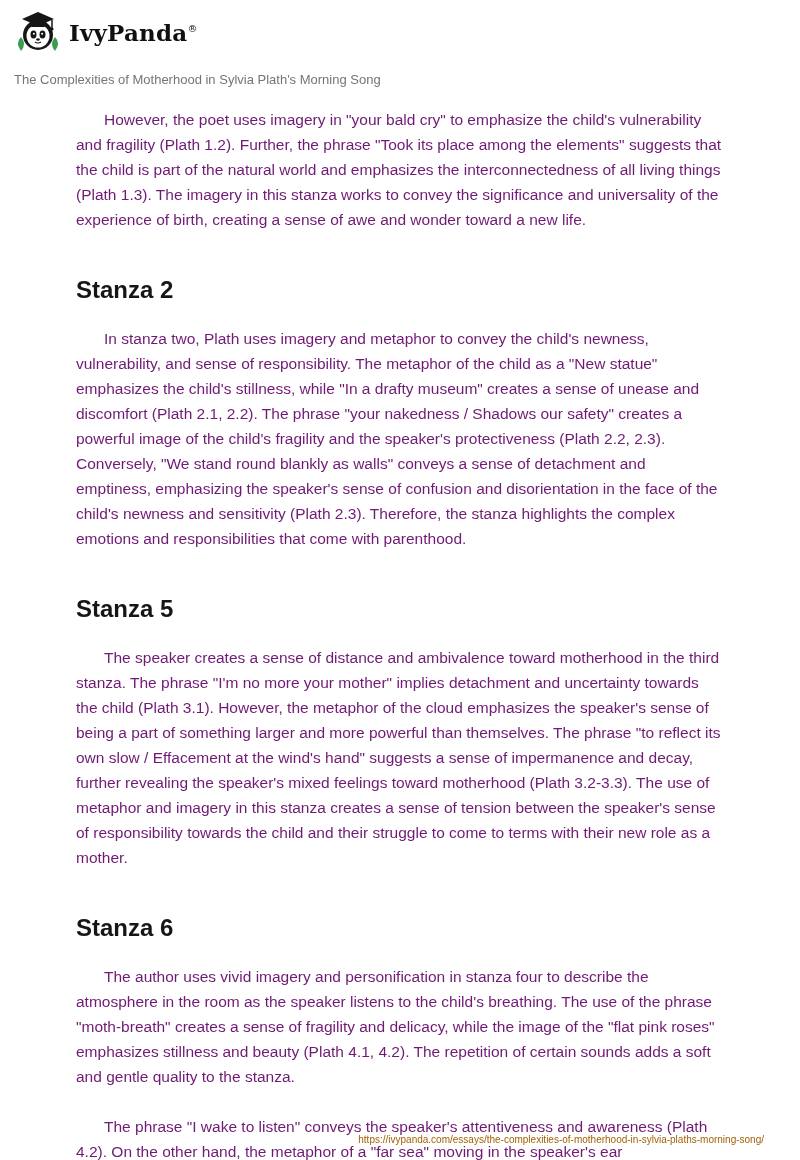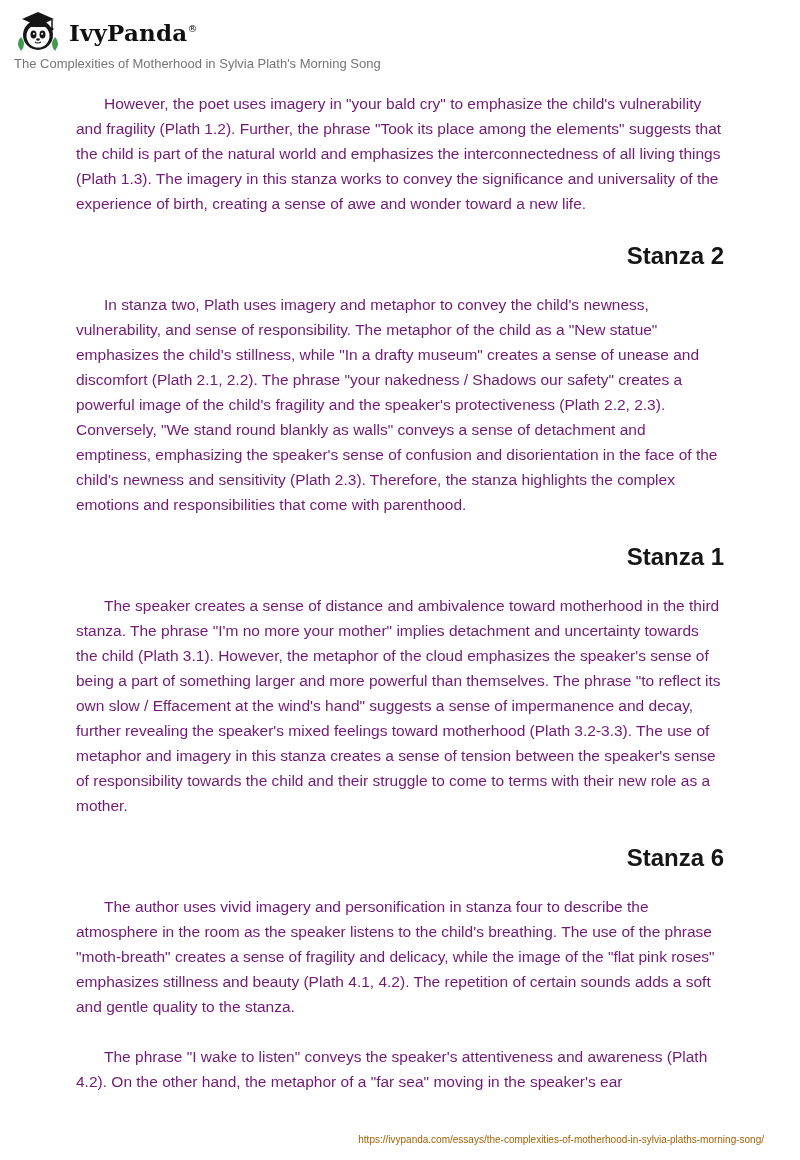--- a/index.html
+++ b/index.html
@@ -26,35 +26,35 @@
     font-family: "DejaVu Serif", serif;
     font-weight: 700;
     font-size: 23px;
     color: #101010;
     letter-spacing: 0.2px;
   }
   .reg { font-size: 10px; vertical-align: super; font-weight: 400; }
   .header-title {
     color: #757575;
     font-size: 13px;
+    margin-top: 16px;
   }
   .content { padding: 0 76px; margin-top: 20px; }
   p.body-para {
     font-size: 15.5px;
     line-height: 25px;
     color: #701a75;
     text-indent: 28px;
     margin-bottom: 25px;
   }
   h2.stanza-heading {
     font-size: 24px;
     font-weight: 700;
     color: #161616;
-    margin: 26px 0 22px 0;
-    text-align: right;
+    margin: 44px 0 22px 0;
   }
   .footer {
     position: absolute;
     bottom: 13px;
     right: 36px;
   }
   .footer a {
     color: #a16207;
     font-size: 10px;
     text-decoration: none;
@@ -89,21 +89,21 @@
     </div>
     <div class="header-title">The Complexities of Motherhood in Sylvia Plath's Morning Song</div>
   </header>
 
   <main class="content">
     <p class="body-para">However, the poet uses imagery in "your bald cry" to emphasize the child's vulnerability and fragility (Plath 1.2). Further, the phrase "Took its place among the elements" suggests that the child is part of the natural world and emphasizes the interconnectedness of all living things (Plath 1.3). The imagery in this stanza works to convey the significance and universality of the experience of birth, creating a sense of awe and wonder toward a new life.</p>
 
     <h2 class="stanza-heading">Stanza 2</h2>
     <p class="body-para">In stanza two, Plath uses imagery and metaphor to convey the child's newness, vulnerability, and sense of responsibility. The metaphor of the child as a "New statue" emphasizes the child's stillness, while "In a drafty museum" creates a sense of unease and discomfort (Plath 2.1, 2.2). The phrase "your nakedness / Shadows our safety" creates a powerful image of the child's fragility and the speaker's protectiveness (Plath 2.2, 2.3). Conversely, "We stand round blankly as walls" conveys a sense of detachment and emptiness, emphasizing the speaker's sense of confusion and disorientation in the face of the child's newness and sensitivity (Plath 2.3). Therefore, the stanza highlights the complex emotions and responsibilities that come with parenthood.</p>
 
-    <h2 class="stanza-heading">Stanza 1</h2>
+    <h2 class="stanza-heading">Stanza 5</h2>
     <p class="body-para">The speaker creates a sense of distance and ambivalence toward motherhood in the third stanza. The phrase "I'm no more your mother" implies detachment and uncertainty towards the child (Plath 3.1). However, the metaphor of the cloud emphasizes the speaker's sense of being a part of something larger and more powerful than themselves. The phrase "to reflect its own slow / Effacement at the wind's hand" suggests a sense of impermanence and decay, further revealing the speaker's mixed feelings toward motherhood (Plath 3.2-3.3). The use of metaphor and imagery in this stanza creates a sense of tension between the speaker's sense of responsibility towards the child and their struggle to come to terms with their new role as a mother.</p>
 
     <h2 class="stanza-heading">Stanza 6</h2>
     <p class="body-para">The author uses vivid imagery and personification in stanza four to describe the atmosphere in the room as the speaker listens to the child's breathing. The use of the phrase "moth-breath" creates a sense of fragility and delicacy, while the image of the "flat pink roses" emphasizes stillness and beauty (Plath 4.1, 4.2). The repetition of certain sounds adds a soft and gentle quality to the stanza.</p>
     <p class="body-para">The phrase "I wake to listen" conveys the speaker's attentiveness and awareness (Plath 4.2). On the other hand, the metaphor of a "far sea" moving in the speaker's ear</p>
   </main>
 
   <footer class="footer">
     <a href="#">https://ivypanda.com/essays/the-complexities-of-motherhood-in-sylvia-plaths-morning-song/</a>
   </footer>

